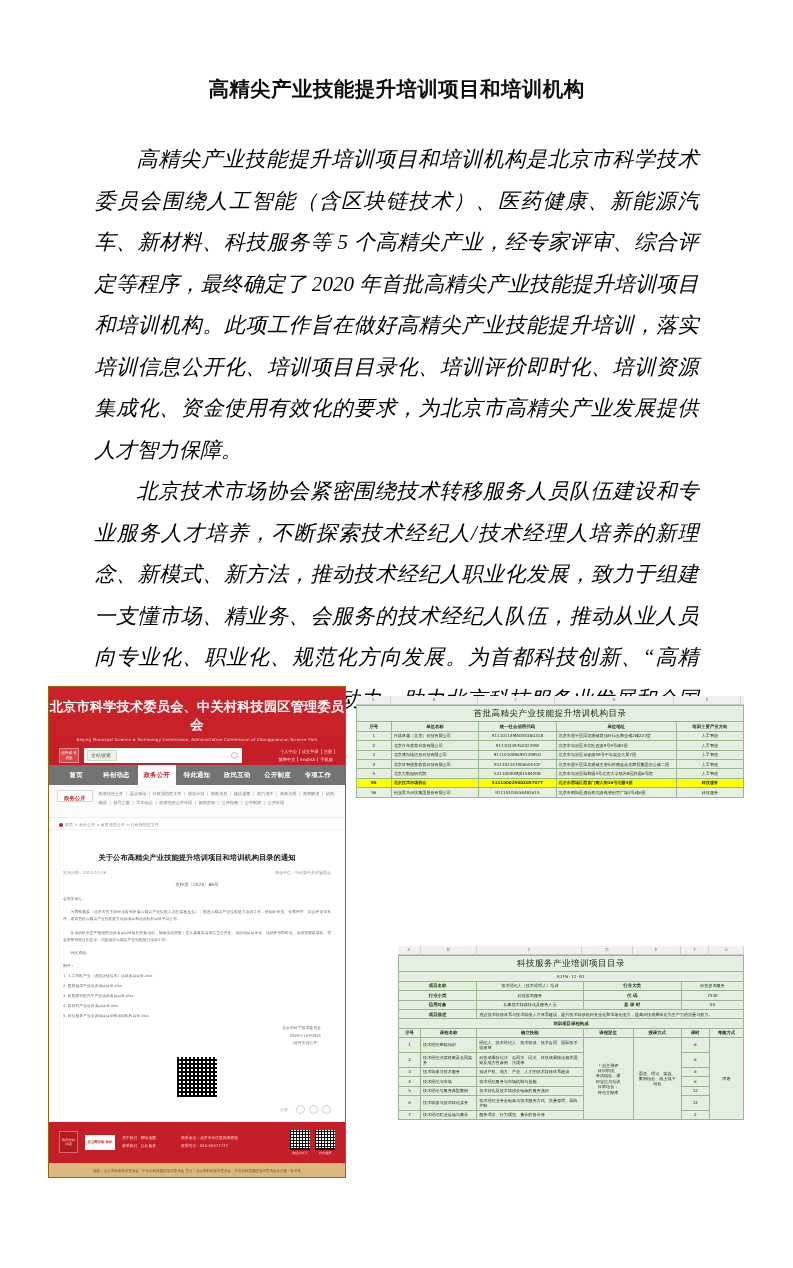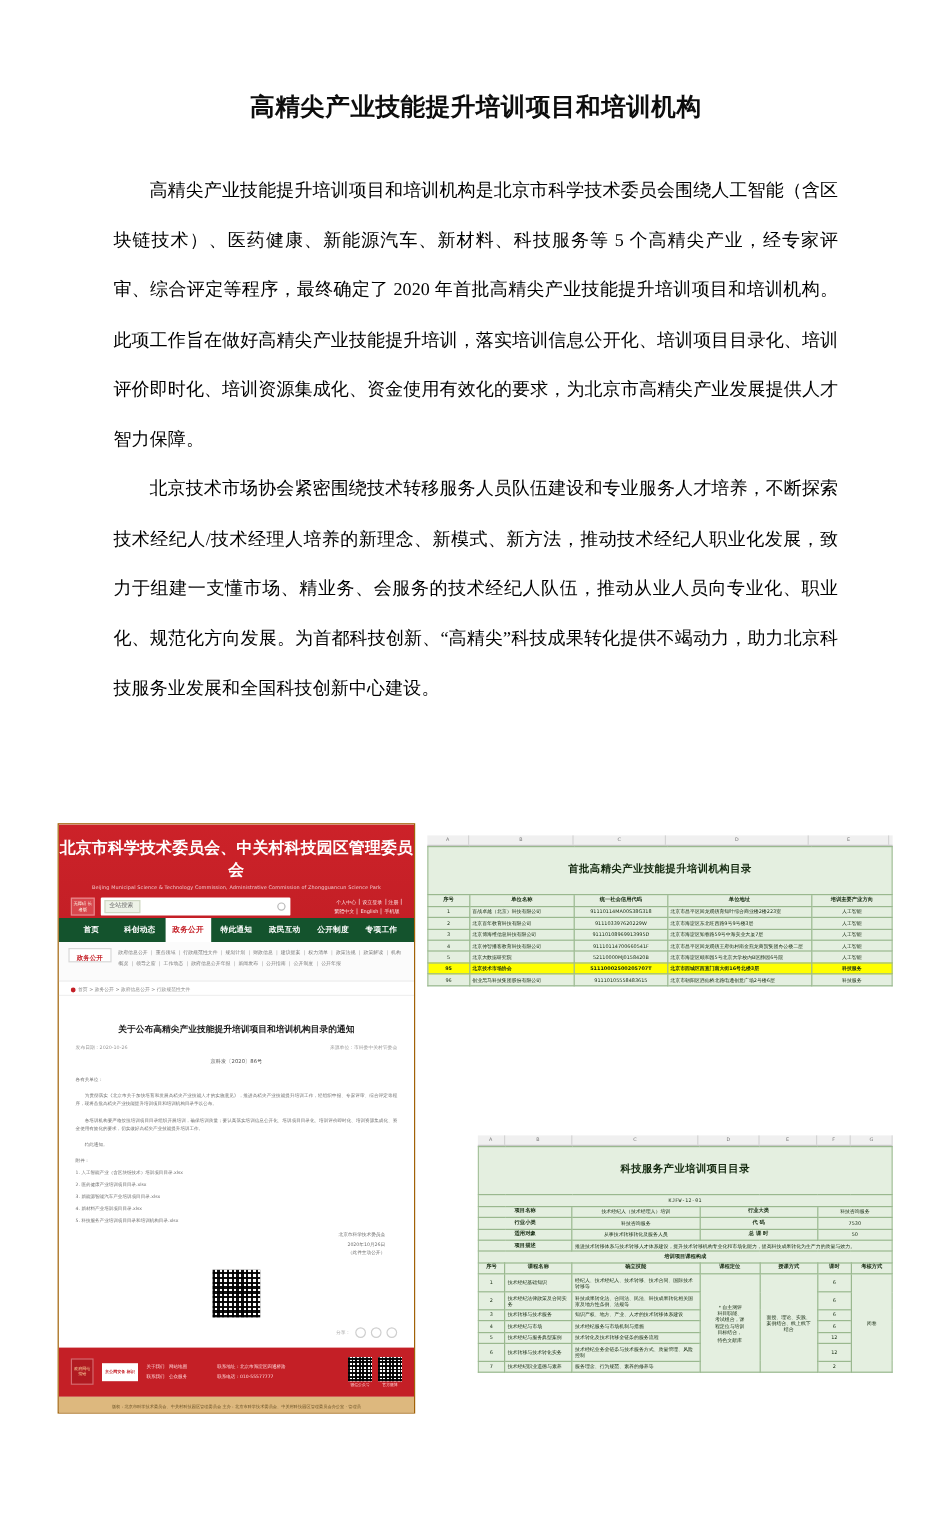--- a/index.html
+++ b/index.html
@@ -36,28 +36,29 @@
     color: #0d0d0d;
   }
 
   
   .body-wrap {
     margin: 0 auto;
     padding-top: 36px;
     width: 604px;
   }
   .para {
-    font-size: 15px;
+    font-size: 21px;
     line-height: 41.5px;
     text-align: justify;
     text-justify: inter-ideograph;
     text-indent: 2em;
     margin: 0;
     letter-spacing: 0.1px;
     font-family: "Liberation Serif", "DejaVu Serif", serif;
+    font-style: italic;
   }
 
   
   .shots {
     position: absolute;
     left: 0;
     top: 678px;
     width: 793px;
     height: 520px;
   }
@@ -140,21 +141,21 @@
     width: 88px;
     font-size: 4.2px;
     color: #fde3e4;
     line-height: 7.5px;
     text-align: right;
   }
   .gov-links span { padding: 0 2px; border-right: 1px solid #e0868a; }
   .gov-links span:last-child { border-right: 0; }
 
   .gov-nav {
-    background: #14532d;
+    background: #737373;
     height: 20px;
     display: flex;
     align-items: stretch;
     padding: 0 8px;
     gap: 2px;
   }
   .gov-nav .nitem {
     flex: 1;
     color: #fff;
     font-size: 6.4px;
@@ -367,23 +368,23 @@
     font-size: 4.1px;
     color: #14290f;
     padding: 1.5px 2px;
     line-height: 5.4px;
     text-align: center;
     vertical-align: middle;
     word-break: break-all;
   }
   table.xl .t-title {
     font-size: 8.6px;
-    font-weight: bold;
+    font-weight: normal;
     letter-spacing: 0.4px;
-    padding: 17px 0;
+    padding: 5px 0;
   }
   table.xl th { font-weight: bold; font-size: 4.4px; }
   table.xl td.l { text-align: left; }
   table.xl tr.hl td { background: #ffff00; font-weight: bold; }
 
   .code-line {
     text-align: right;
     font-size: 4.6px;
     letter-spacing: 0.3px;
     padding: 2px 4px 1px 0;

